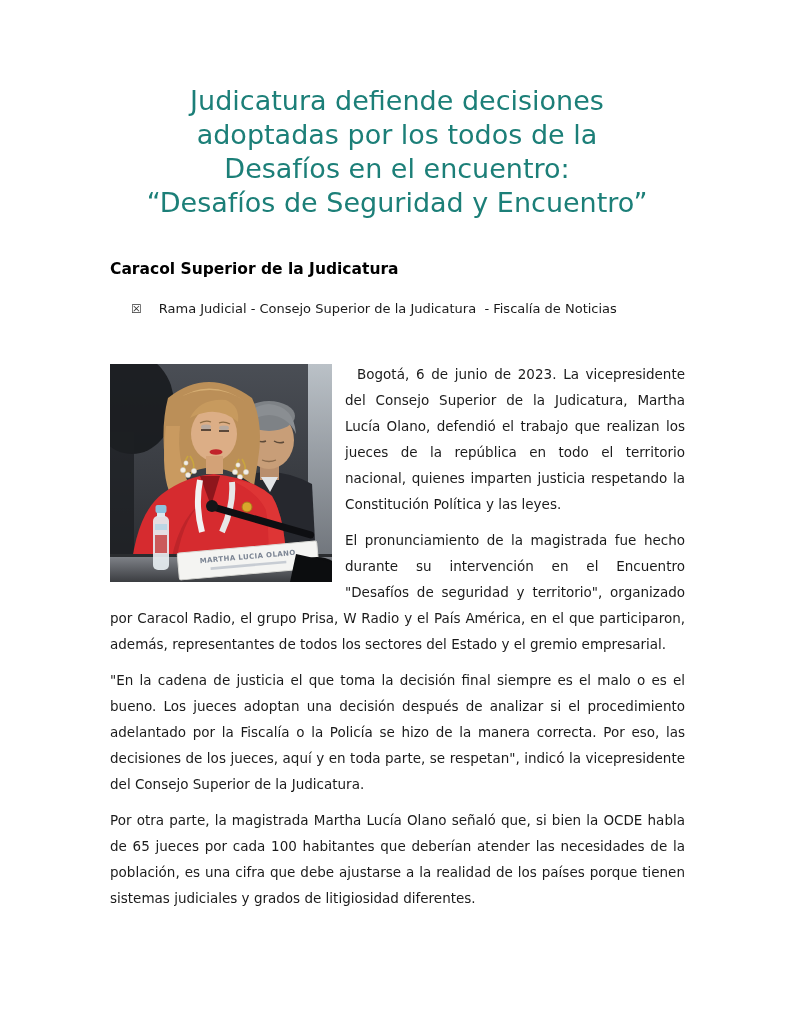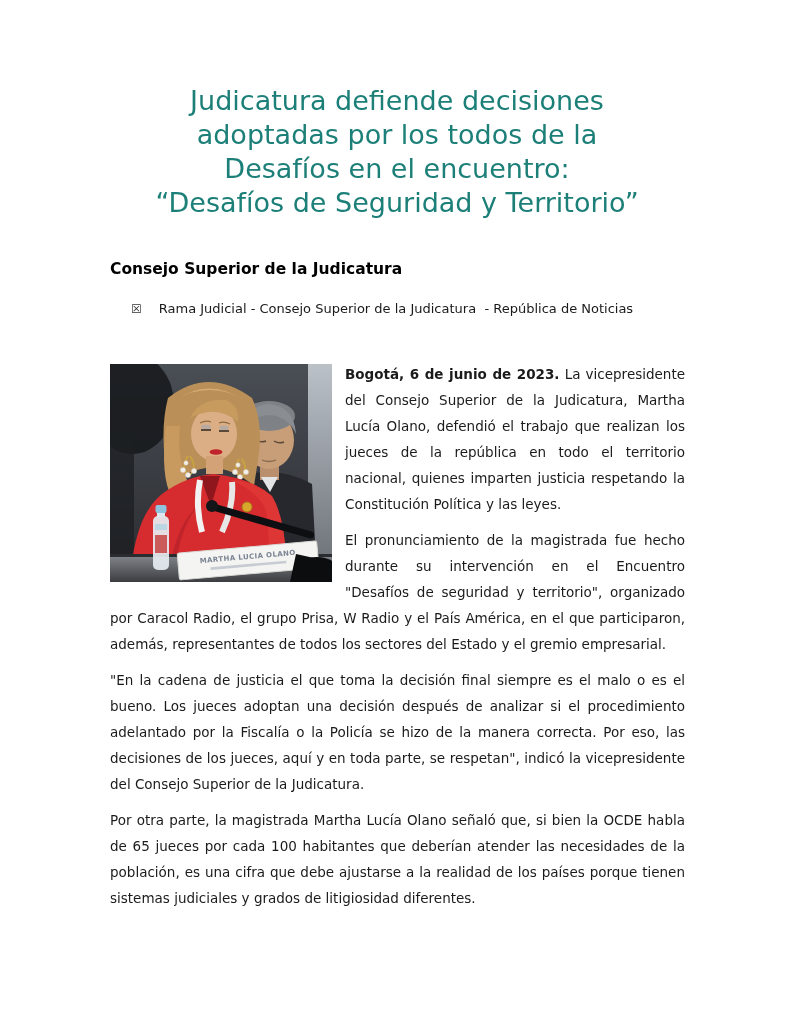--- a/index.html
+++ b/index.html
@@ -62,34 +62,34 @@
     margin: 3px 13px 6px 0;
   }
   .photo svg { display: block; }
   .article p {
     margin: 0 0 10px 0;
     font-size: 13.5px;
     line-height: 26px;
     text-align: justify;
     color: #1b1b1b;
   }
-  .article p .lead { font-weight: bold; }
+  .article p .lead { font-weight: normal; margin-left: 12px; }
 </style>
 </head>
 <body>
 
 <div class="page">
 
-  <h1 class="title"><span>Judicatura defiende decisiones</span><br><span>adoptadas por los todos de la</span><br><span>Desafíos en el encuentro:</span><br><span>“Desafíos de Seguridad y Territorio”</span></h1>
+  <h1 class="title"><span>Judicatura defiende decisiones</span><br><span>adoptadas por los todos de la</span><br><span>Desafíos en el encuentro:</span><br><span>“Desafíos de Seguridad y Encuentro”</span></h1>
 
-  <h2 class="section-heading">Consejo Superior de la Judicatura</h2>
+  <h2 class="section-heading">Caracol Superior de la Judicatura</h2>
 
   <div class="breadcrumb">
     <span class="crumb-icon">☒</span>
-    <span class="crumb-text">Rama Judicial - Consejo Superior de la Judicatura  - República de Noticias</span>
+    <span class="crumb-text">Rama Judicial - Consejo Superior de la Judicatura  - Fiscalía de Noticias</span>
   </div>
 
   <div class="article">
 
     <div class="photo">
       <svg viewBox="0 0 222 218" width="222" height="218" xmlns="http://www.w3.org/2000/svg">
         <defs>
           <linearGradient id="bgG" x1="0" y1="0" x2="0" y2="1">
             <stop offset="0" stop-color="#4a4e55"></stop>
             <stop offset="1" stop-color="#292b2f"></stop>

